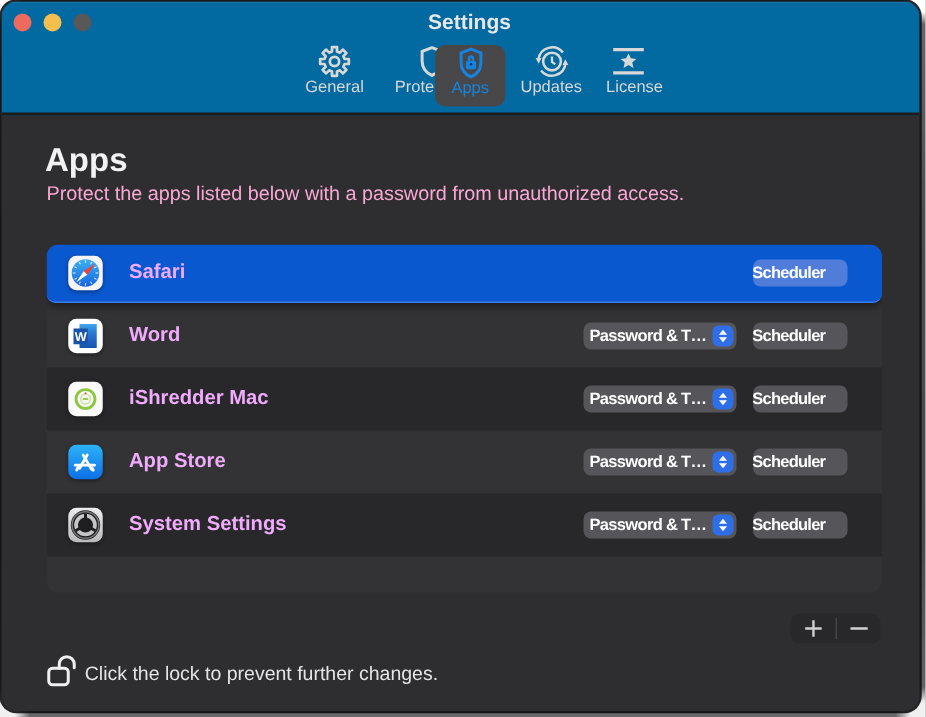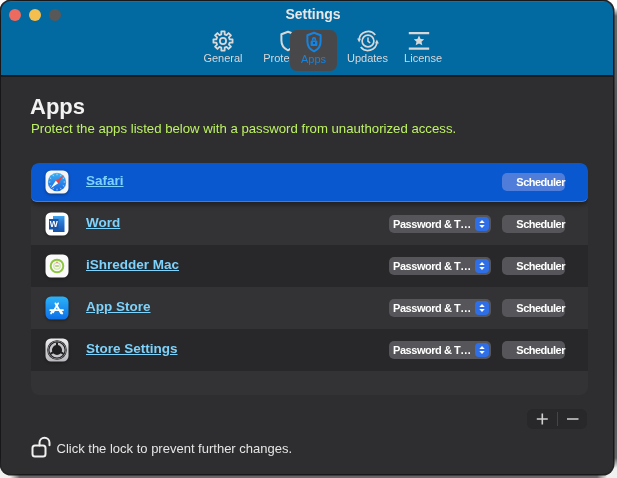--- a/index.html
+++ b/index.html
@@ -12,33 +12,33 @@
   .l-yel { left:28px; background:#f5bf4f; }
   .l-gry { left:48px; background:#585858; }
   .title { position:absolute; top:5px; left:6px; width:100%; text-align:center; font-size:14px; font-weight:bold; color:#e7e7e7; }
   .tbitem { position:absolute; top:28px; text-align:center; color:#d8d8d8; font-size:11px; }
   .tbitem .ticon { height:25px; display:flex; align-items:center; justify-content:center; margin-top:-1px; }
   .tbitem .tlabel { margin-top:-1px; }
   .tbsel { background:#48484a; border-radius:7px; }
   .tbsel .tlabel { color:#1583e0; }
   
   .h1 { position:absolute; left:29px; top:95px; font-size:22px; font-weight:bold; color:#f2f2f2; line-height:22px; }
-  .sub { position:absolute; left:30px; top:121px; font-size:13.2px; color:#bef264; line-height:13px; }
+  .sub { position:absolute; left:30px; top:121px; font-size:13.2px; color:#f9a8d4; line-height:13px; }
   .table { position:absolute; left:30px; top:161.5px; width:557px; height:232px; border-radius:8px; background:#333335; overflow:hidden; }
   .stripe { position:absolute; left:0; width:100%; height:42px; background:#28282a; }
   .sel { position:absolute; left:0; top:0.5px; width:100%; height:38.5px; background:#0a58d0; border-radius:7px 7px 6px 6px; border-bottom:1px solid #3b7df0; box-shadow:0 3px 5px rgba(0,0,0,0.38); }
   .row { position:absolute; left:0; width:100%; height:34px; }
   .appicon { position:absolute; left:14px; top:50%; margin-top:-12px; width:24px; height:24px; filter:drop-shadow(0 1px 1.5px rgba(0,0,0,0.4)); }
-  .rlabel { position:absolute; left:55px; top:50%; margin-top:-9px; font-size:13.5px; font-weight:bold; color:#7dd3fc; line-height:16px;text-decoration:underline; }
+  .rlabel { position:absolute; left:55px; top:50%; margin-top:-9px; font-size:13.5px; font-weight:bold; color:#f0abfc; line-height:16px; }
   .dd { position:absolute; left:358px; top:50%; margin-top:-9px; width:102px; height:18px; border-radius:5px; background:#56565a; }
   .dd .ddtext { position:absolute; left:4px; top:3px; font-size:11px; font-weight:bold; color:#fff; line-height:12px; white-space:nowrap; letter-spacing:-0.45px; }
   .dd .ddsq { position:absolute; right:2px; top:2px; width:14px; height:14px; border-radius:4px; background:#2e6fe8; }
   .dd-sel { background:#4f7dd9; }
   .dd-sel .ddsq { background:#3063d8; }
-  .sched { position:absolute; left:470.5px; top:50%; margin-top:-9px; width:63.5px; height:18px; border-radius:5px; background:#56565a; color:#fff; font-size:11px; font-weight:bold; text-align:right; line-height:18px; letter-spacing:-0.5px; }
+  .sched { position:absolute; left:470.5px; top:50%; margin-top:-9px; width:63.5px; height:18px; border-radius:5px; background:#56565a; color:#fff; font-size:11px; font-weight:bold; text-align:left; line-height:18px; letter-spacing:-0.5px; }
   .sched-sel { background:#4f7dd9; }
   .pm { position:absolute; left:526px; top:408px; width:60px; height:20px; border-radius:6px; background:#28282a; }
   .pm .div { position:absolute; left:50%; top:3px; width:1px; height:14px; background:#454547; }
   .lockline { position:absolute; left:28px; top:434px; height:26px; }
   .locktext { position:absolute; left:55.5px; top:439.5px; font-size:13px; font-weight:normal; color:#e5e5e5; }
 </style>
 </head>
 <body>
 <div class="window">
   <div class="header">
@@ -254,21 +254,21 @@
           <circle cx="12" cy="12" r="6.3" fill="none" stroke="#c6c6ca" stroke-width="2.5"></circle>
           <circle cx="12" cy="12" r="8.9" fill="none" stroke="#77777b" stroke-width="1"></circle>
           <g stroke="#1f1f21" stroke-width="2">
             <line x1="12" y1="12" x2="12" y2="4.4"></line>
             <line x1="12" y1="12" x2="18.6" y2="15.8"></line>
             <line x1="12" y1="12" x2="5.4" y2="15.8"></line>
           </g>
           <circle cx="12" cy="12" r="2.6" fill="#1f1f21"></circle>
         </svg>
       </div>
-      <div class="rlabel">Store Settings</div>
+      <div class="rlabel">System Settings</div>
       <div class="dd">
           <div class="ddtext">Password &amp; T…</div>
           <div class="ddsq">
         <svg width="14" height="14" viewBox="0 0 14 14">
               <g fill="#fff">
                 <path d="M7 2.9 L9.7 6.1 H4.3 Z"></path>
                 <path d="M7 11.1 L4.3 7.9 H9.7 Z"></path>
               </g>
             </svg>
       </div>

